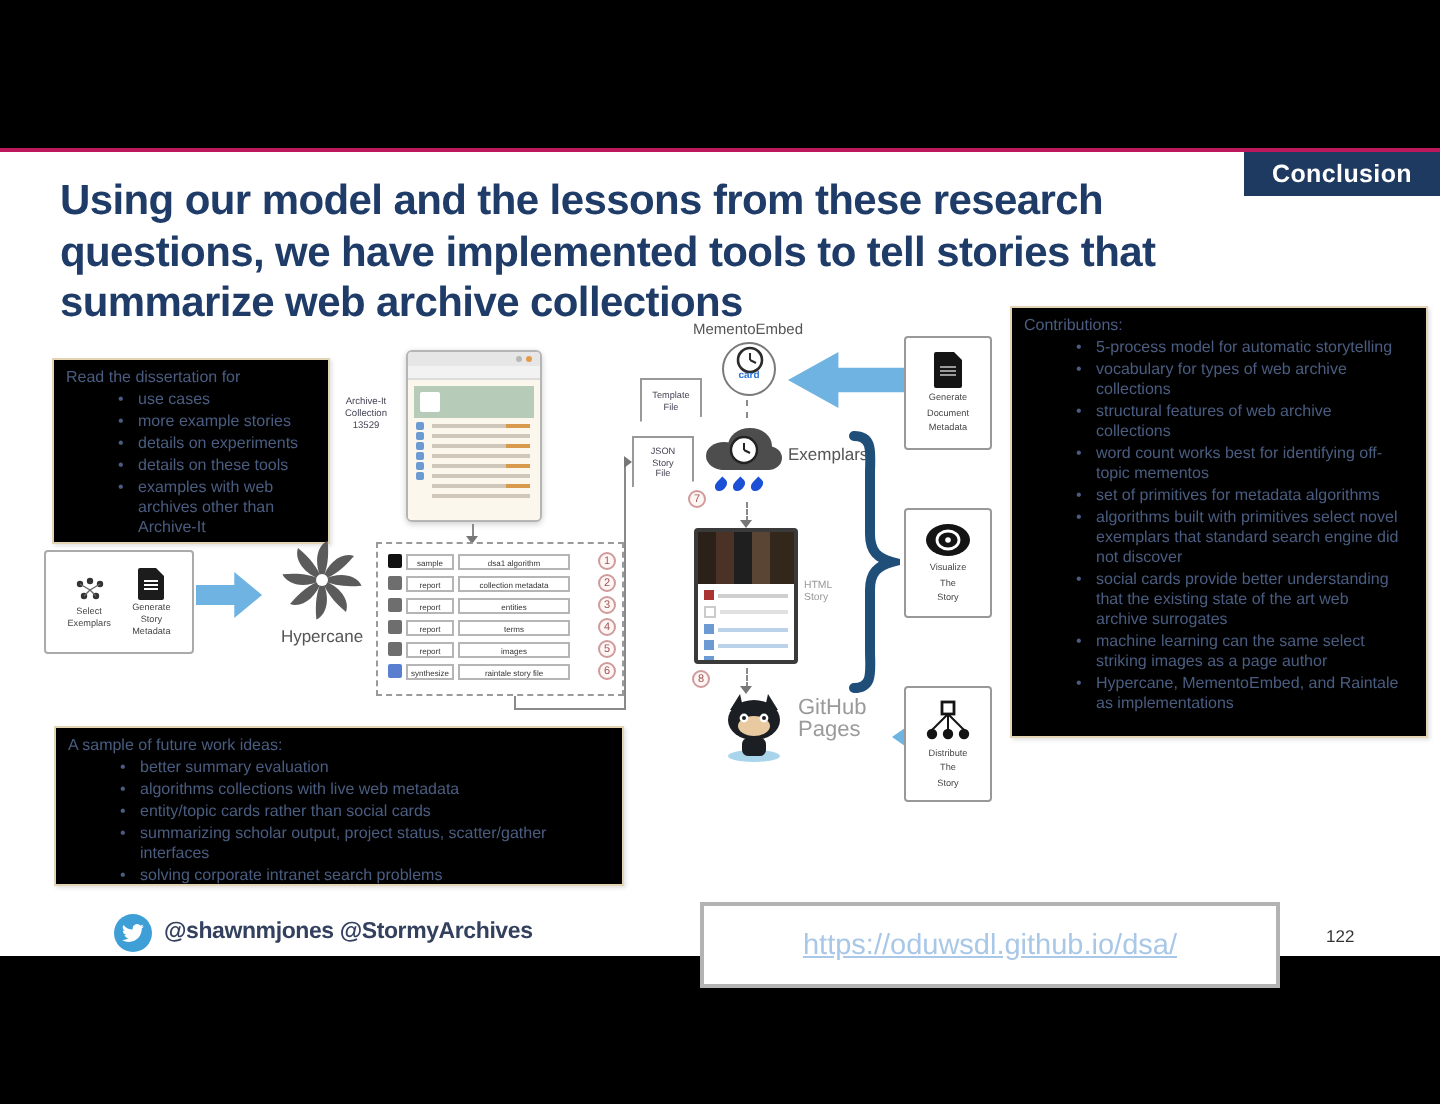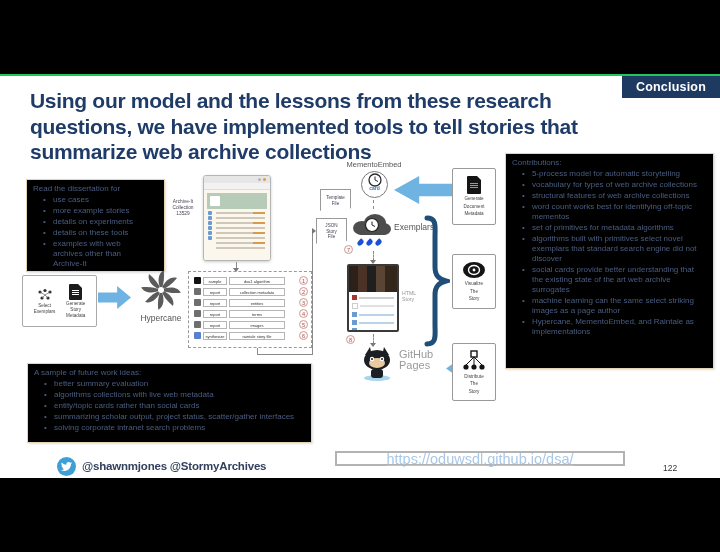--- a/index.html
+++ b/index.html
@@ -1,40 +1,40 @@
 <!DOCTYPE html>
 <html><head>
 <meta charset="utf-8">
 <style>
   html,body{margin:0;padding:0}
   body{width:720px;height:552px;position:relative;background:#000;font-family:"Liberation Sans",sans-serif;overflow:hidden}
   .abs{position:absolute}
-  .slide{position:absolute;left:0;top:74px;width:720px;height:404px;background:#fff;border-top:2px solid #22c55e;box-sizing:border-box}
+  .slide{position:absolute;left:0;top:74px;width:720px;height:404px;background:#fff;border-top:2px solid #be185d;box-sizing:border-box}
 
   
   .badge{left:622px;top:0;width:98px;height:22px;background:#1e3a61;color:#fff;font-weight:bold;font-size:12.5px;display:flex;align-items:center;justify-content:center;letter-spacing:.2px}
 
   
   .title{left:30px;top:12px;width:660px;color:#1f3c68;font-weight:bold;font-size:21px;line-height:25.5px;letter-spacing:-0.3px}
   .title div{white-space:nowrap}
 
   
   .note{background:#000000;border:1px solid #e3d4b4;box-shadow:1px 1px 2px rgba(0,0,0,.12);color:#4a5d80;box-sizing:border-box}
   .note .nt{padding:4px 6px 0 6px;font-size:8px;line-height:10px}
-  .note ul{margin:1px 0 0 0;padding:0 12px 0 16px;list-style:none}
+  .note ul{margin:1px 0 0 16px;padding:0 12px 0 16px;list-style:none}
   .note li{position:relative;padding-left:10px;font-size:8px;line-height:10px;margin-bottom:1px}
   .note li::before{content:"•";position:absolute;left:0;top:0}
   .read{left:26px;top:103px;width:139px;height:93px}
   .contrib{left:505px;top:77px;width:209px;height:216px}
   .future{left:27px;top:287px;width:285px;height:80px}
 
   
   .tw{left:57px;top:381px;width:19px;height:19px;border-radius:50%;background:#3d9fd6;display:flex;align-items:center;justify-content:center}
   .handles{left:82px;top:384px;font-size:11.5px;font-weight:600;color:#33415e;letter-spacing:-0.2px}
-  .linkbox{left:335px;top:375px;width:290px;height:15px;border:2px solid #b3b3b3;background:#fff;display:flex;align-items:center;justify-content:center;box-sizing:border-box}
+  .linkbox{left:350px;top:375px;width:290px;height:43px;border:2px solid #b3b3b3;background:#fff;display:flex;align-items:center;justify-content:center;box-sizing:border-box}
   .linkbox a{color:#a9c7e7;font-size:14.5px;text-decoration:underline}
   .pageno{left:663px;top:387px;font-size:8.5px;color:#333}
 
   
   .lbl{color:#555;text-align:center}
   .arrow{background:#6fb3e2}
   .arrow-r{clip-path:polygon(100% 50%,58% 0,58% 28%,0 28%,0 72%,58% 72%,58% 100%)}
   .arrow-l{clip-path:polygon(0 50%,42% 0,42% 28%,100% 28%,100% 72%,42% 72%,42% 100%)}
   .vline{border-left:1px solid #8a8a8a}
   .hline{border-top:1px solid #8a8a8a}

